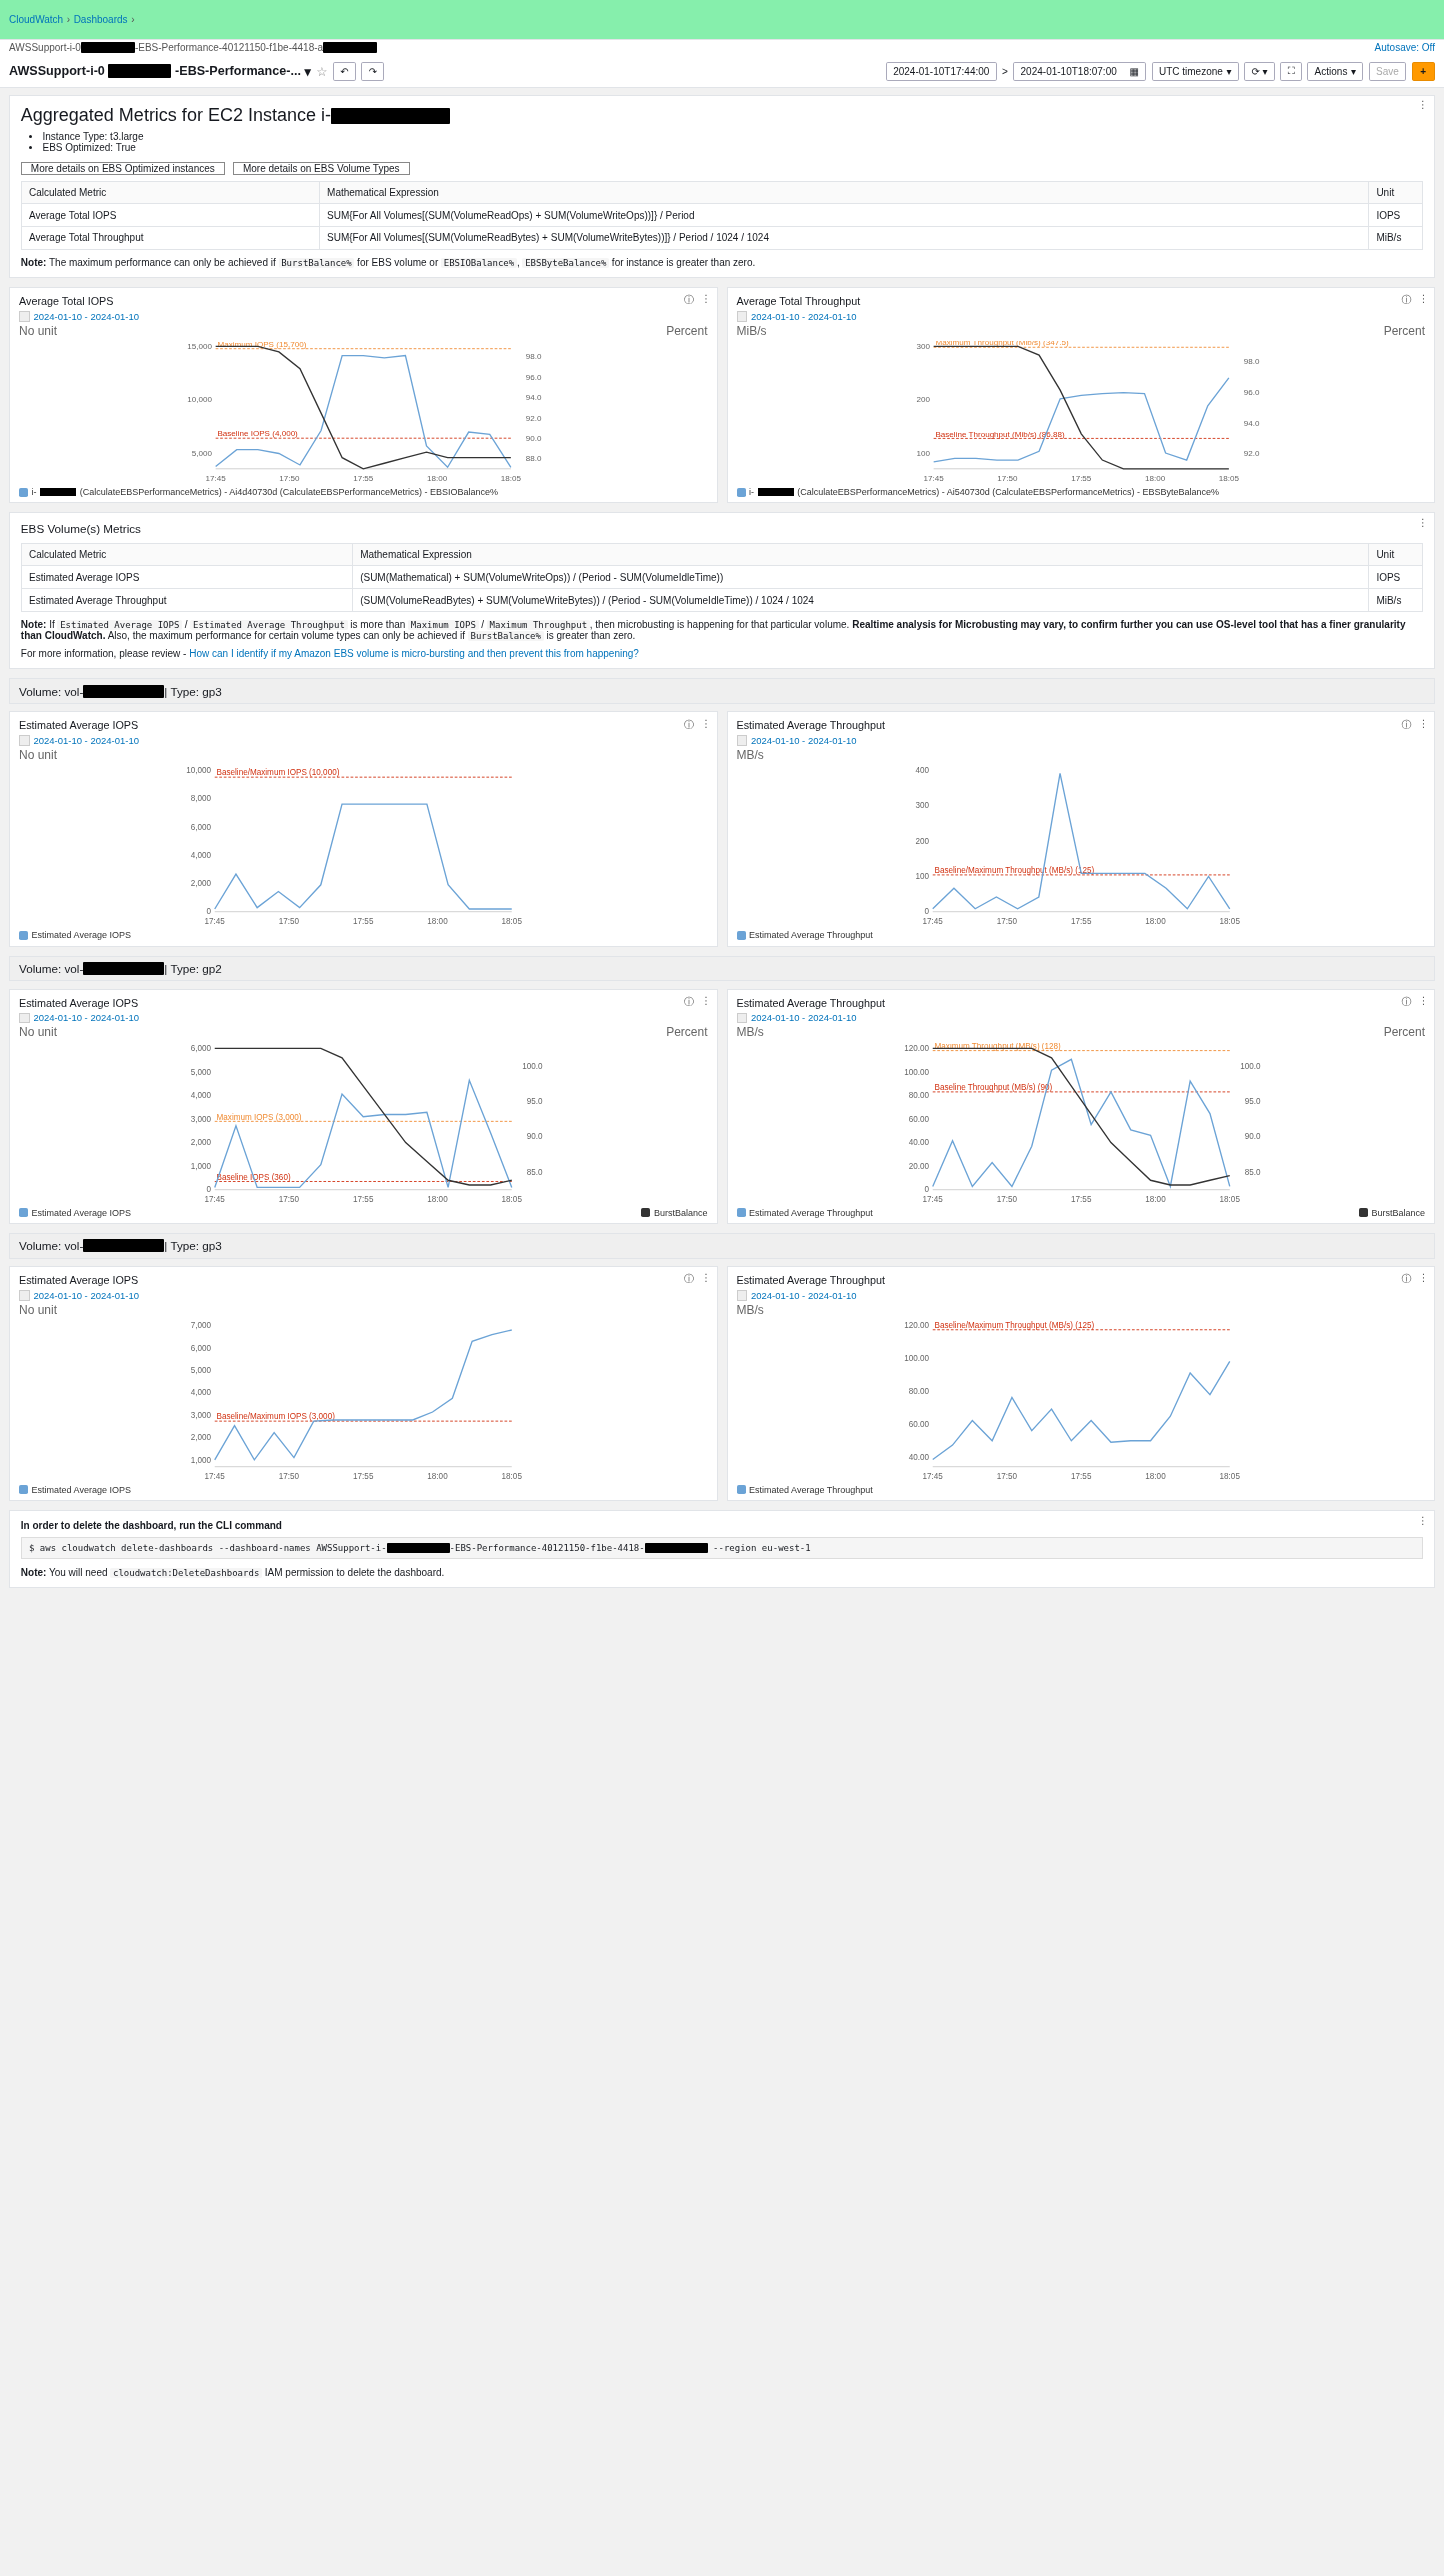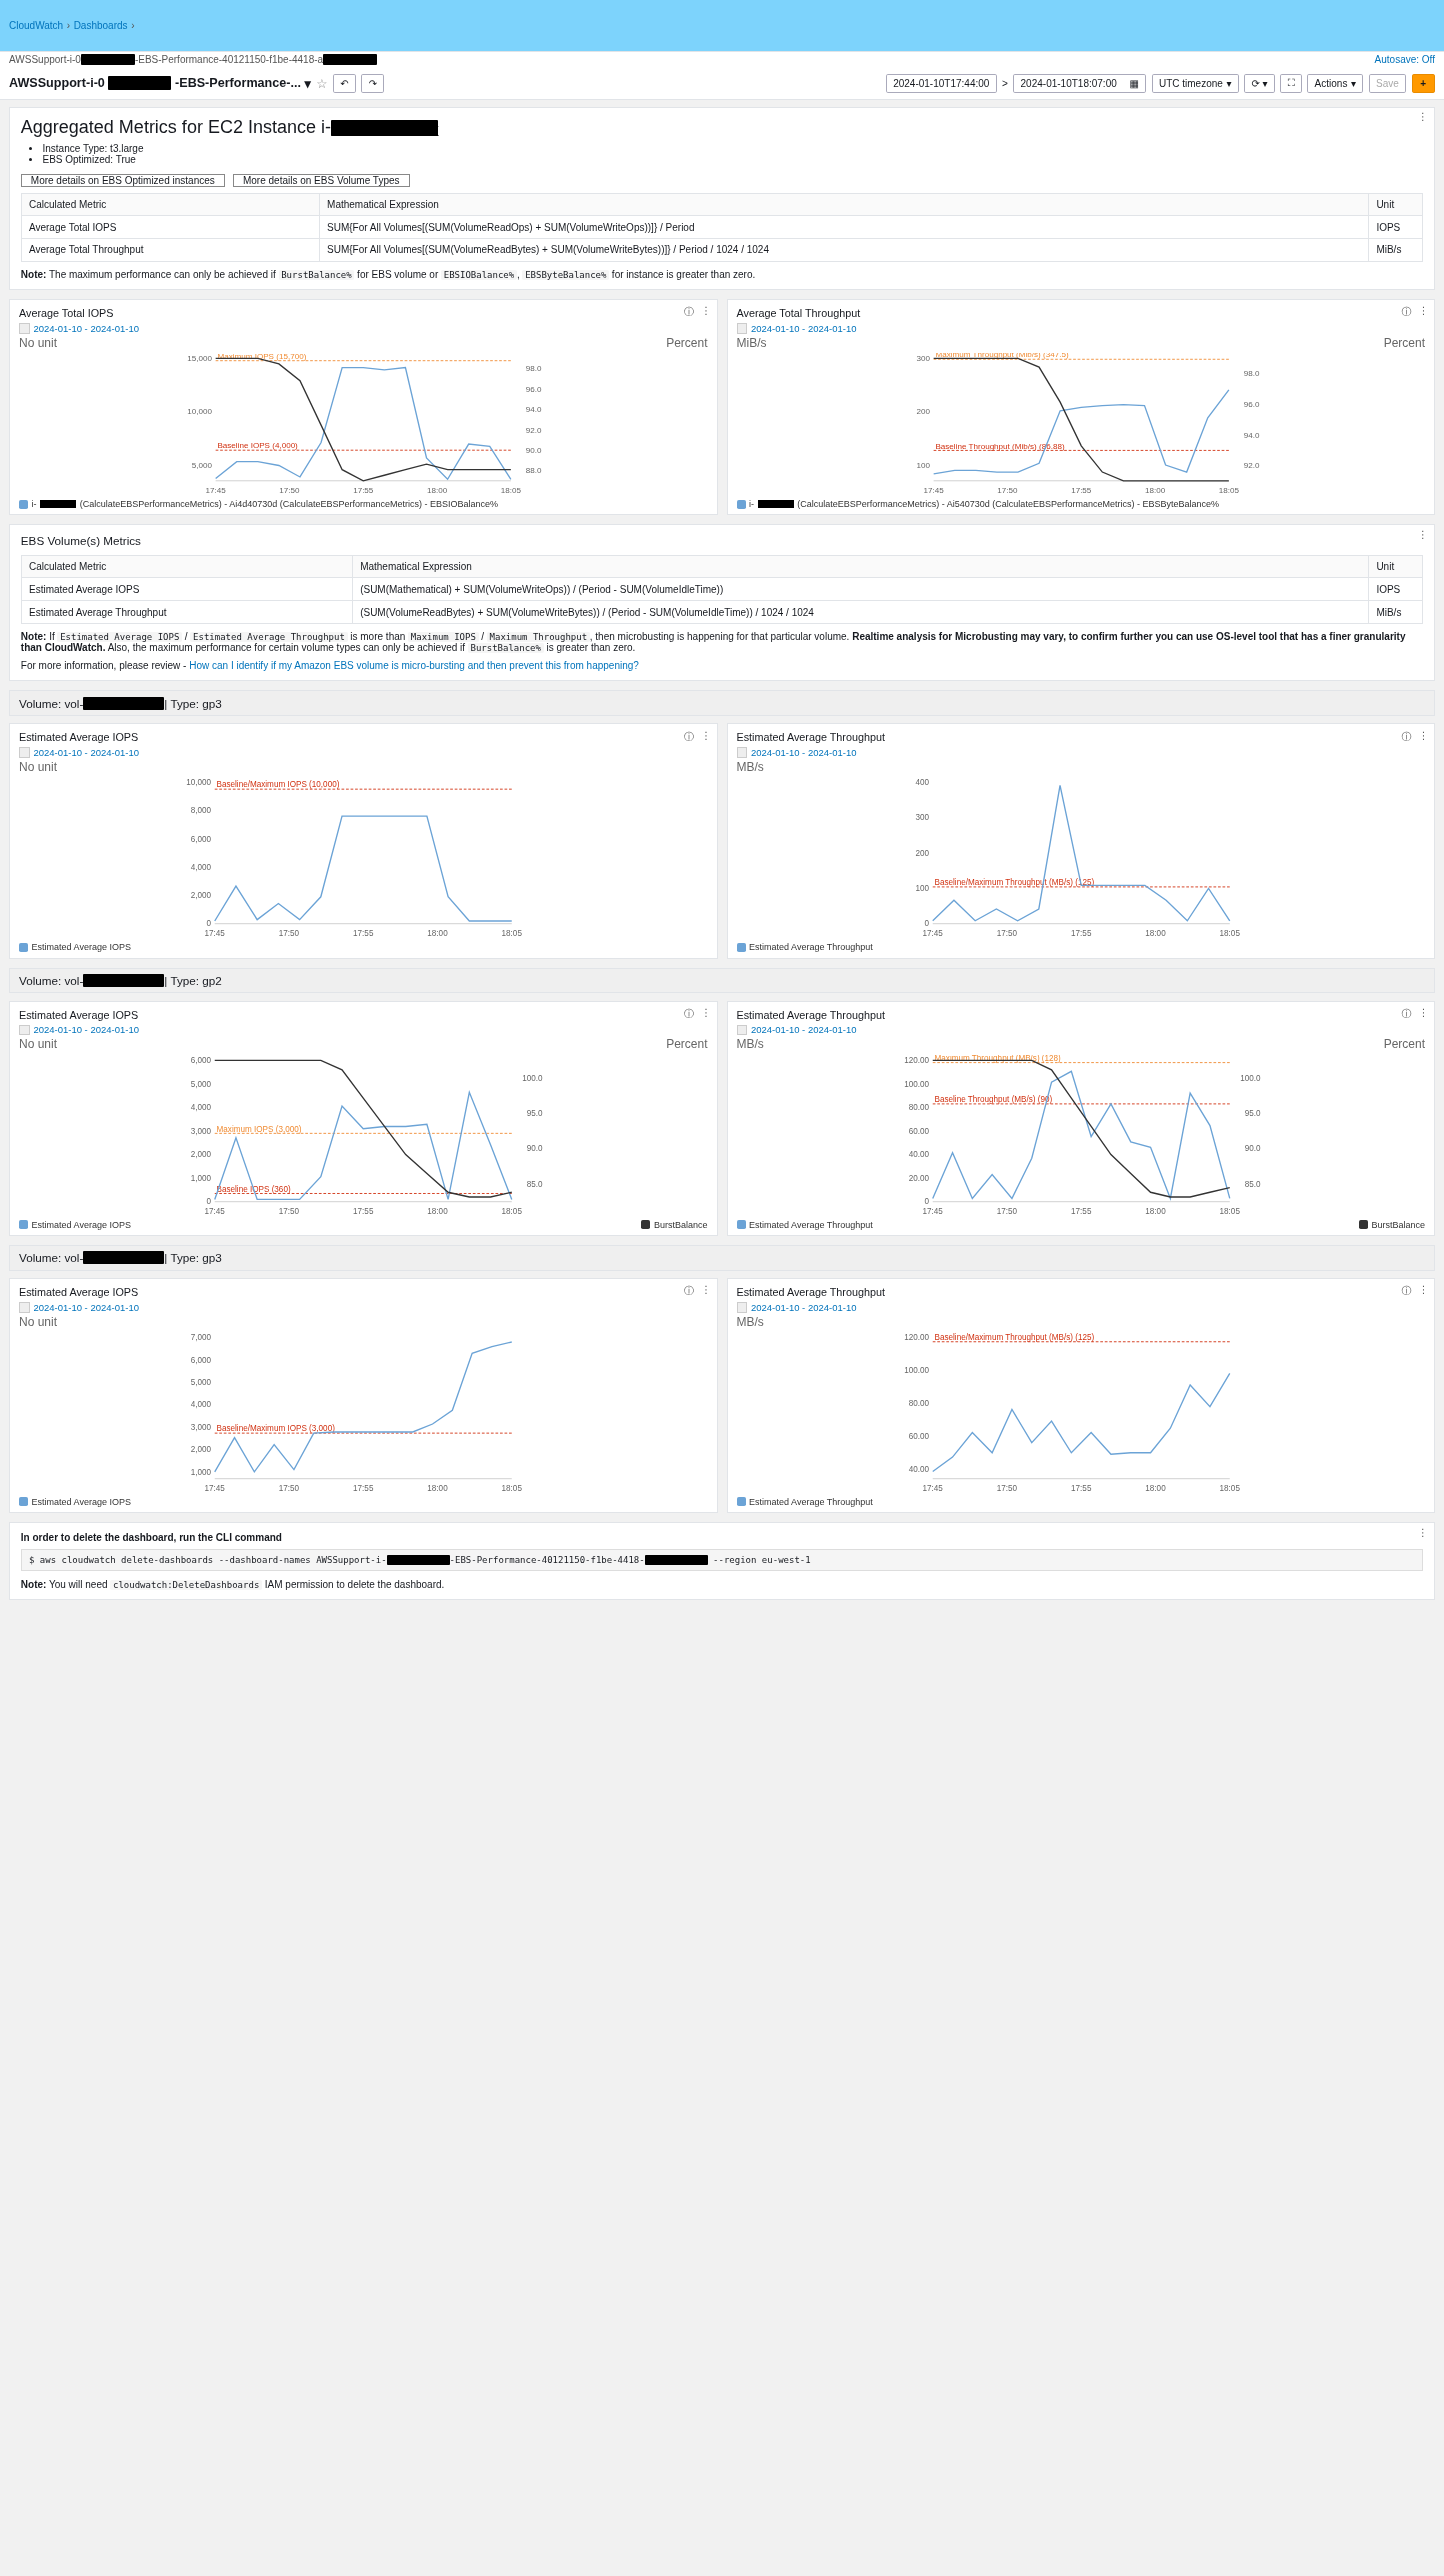--- a/index.html
+++ b/index.html
@@ -1,19 +1,19 @@
 <!DOCTYPE html>
 <html style="font-size:14.4px"><head>
 <meta charset="utf-8">
 <style>
   * { box-sizing: border-box; margin: 0; padding: 0; }
   body { font-family: "Amazon Ember", "Helvetica Neue", Arial, sans-serif; font-size: 10px; background: #f1f1f1; color: #16191f; }
   a { color: #0073bb; text-decoration: none; cursor: pointer; }
 
-  .breadcrumb { padding: 20px 9px; font-size: 10px; display:flex; gap:3.6px; background:#7dd3fc; border-bottom:0.9px solid #e1e4e8;}
+  .breadcrumb { padding: 14px 9px; font-size: 10px; display:flex; gap:3.6px; background:#86efac; border-bottom:0.9px solid #e1e4e8;}
   .breadcrumb .chev { color:#555; }
   .redact   { background:#000; color:#000; display:inline-block; border-radius:0.9px; }
 
   .pathline { padding: 1.8px 9px 3.6px; font-size: 10px; background:#fff; color:#555; display:flex; justify-content:space-between;}
   .autosave { color:#0073bb; font-size:10px;}
 
   .toolbar { display:flex; align-items:center; gap:5.4px; padding:5.4px 9px; background:#fff; border-bottom:0.9px solid #e1e4e8;}
   .toolbar .title { font-weight:700; font-size:12.6px; display:flex; align-items:center; gap:3.6px;}
   .toolbar .star { color:#888; font-size:12.6px; cursor:pointer;}
   .toolbar .btn { border:0.9px solid #aab; background:#fff; padding:2.7px 6.3px; border-radius:1.8px; font-size:10px; cursor:pointer; display:inline-flex; align-items:center; gap:3.6px;}
@@ -106,21 +106,21 @@
   <span class="btn" style="color:#aaa">Save</span>
   <span class="btn add">+</span>
 </div>
 
 <div class="page">
 
   <div class="panel">
     <span class="dots">⋮</span>
     <div class="panel-body">
       <h1 class="big">
-        <span>Aggregated Metrics for EC2 Instance i-</span><span class="redact" style="width:107px;height:16.3px;vertical-align:middle">xxxxxxxxxxxx</span>
+        <span>Aggregated Metrics for EC2 Instance i-</span><span class="redact" style="width:119px;height:16.3px;vertical-align:middle">xxxxxxxxxxxx</span>
       </h1>
       <ul class="inst">
         <li>Instance Type: t3.large</li>
         <li>EBS Optimized: True</li>
       </ul>
       <span class="btnoutline">More details on EBS Optimized instances</span>
       <span class="btnoutline">More details on EBS Volume Types</span>
       <table class="def">
         <tbody>
             <tr>

